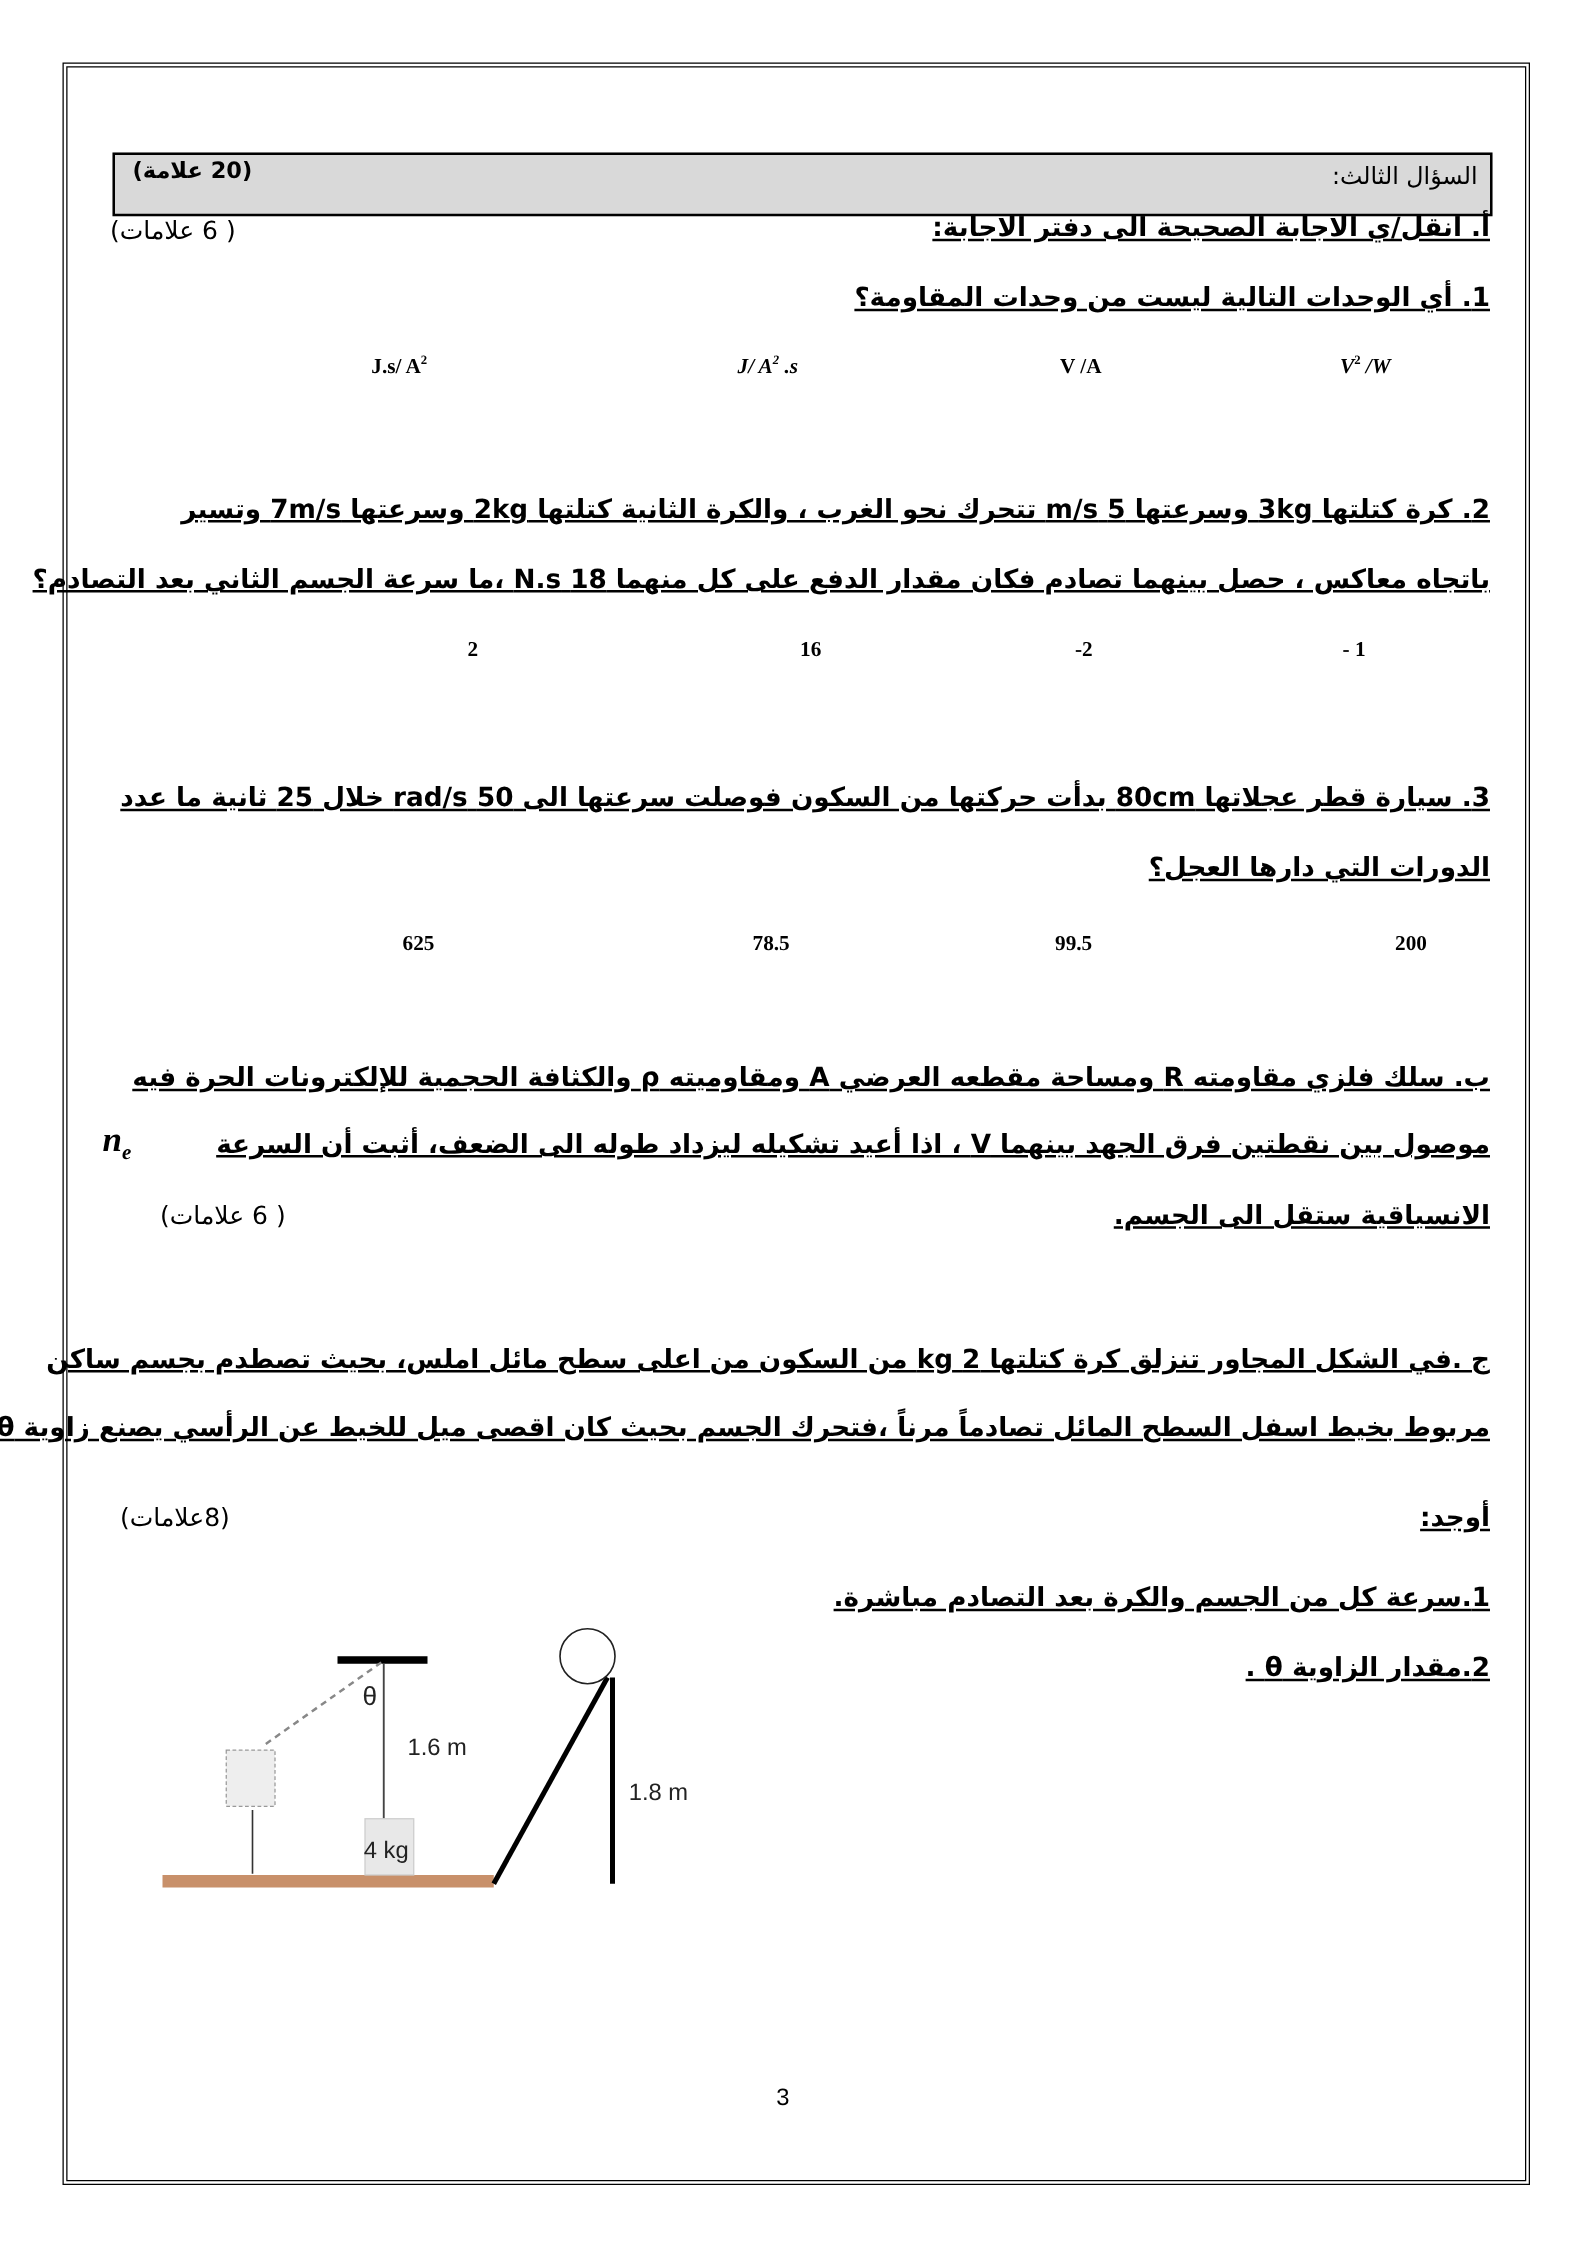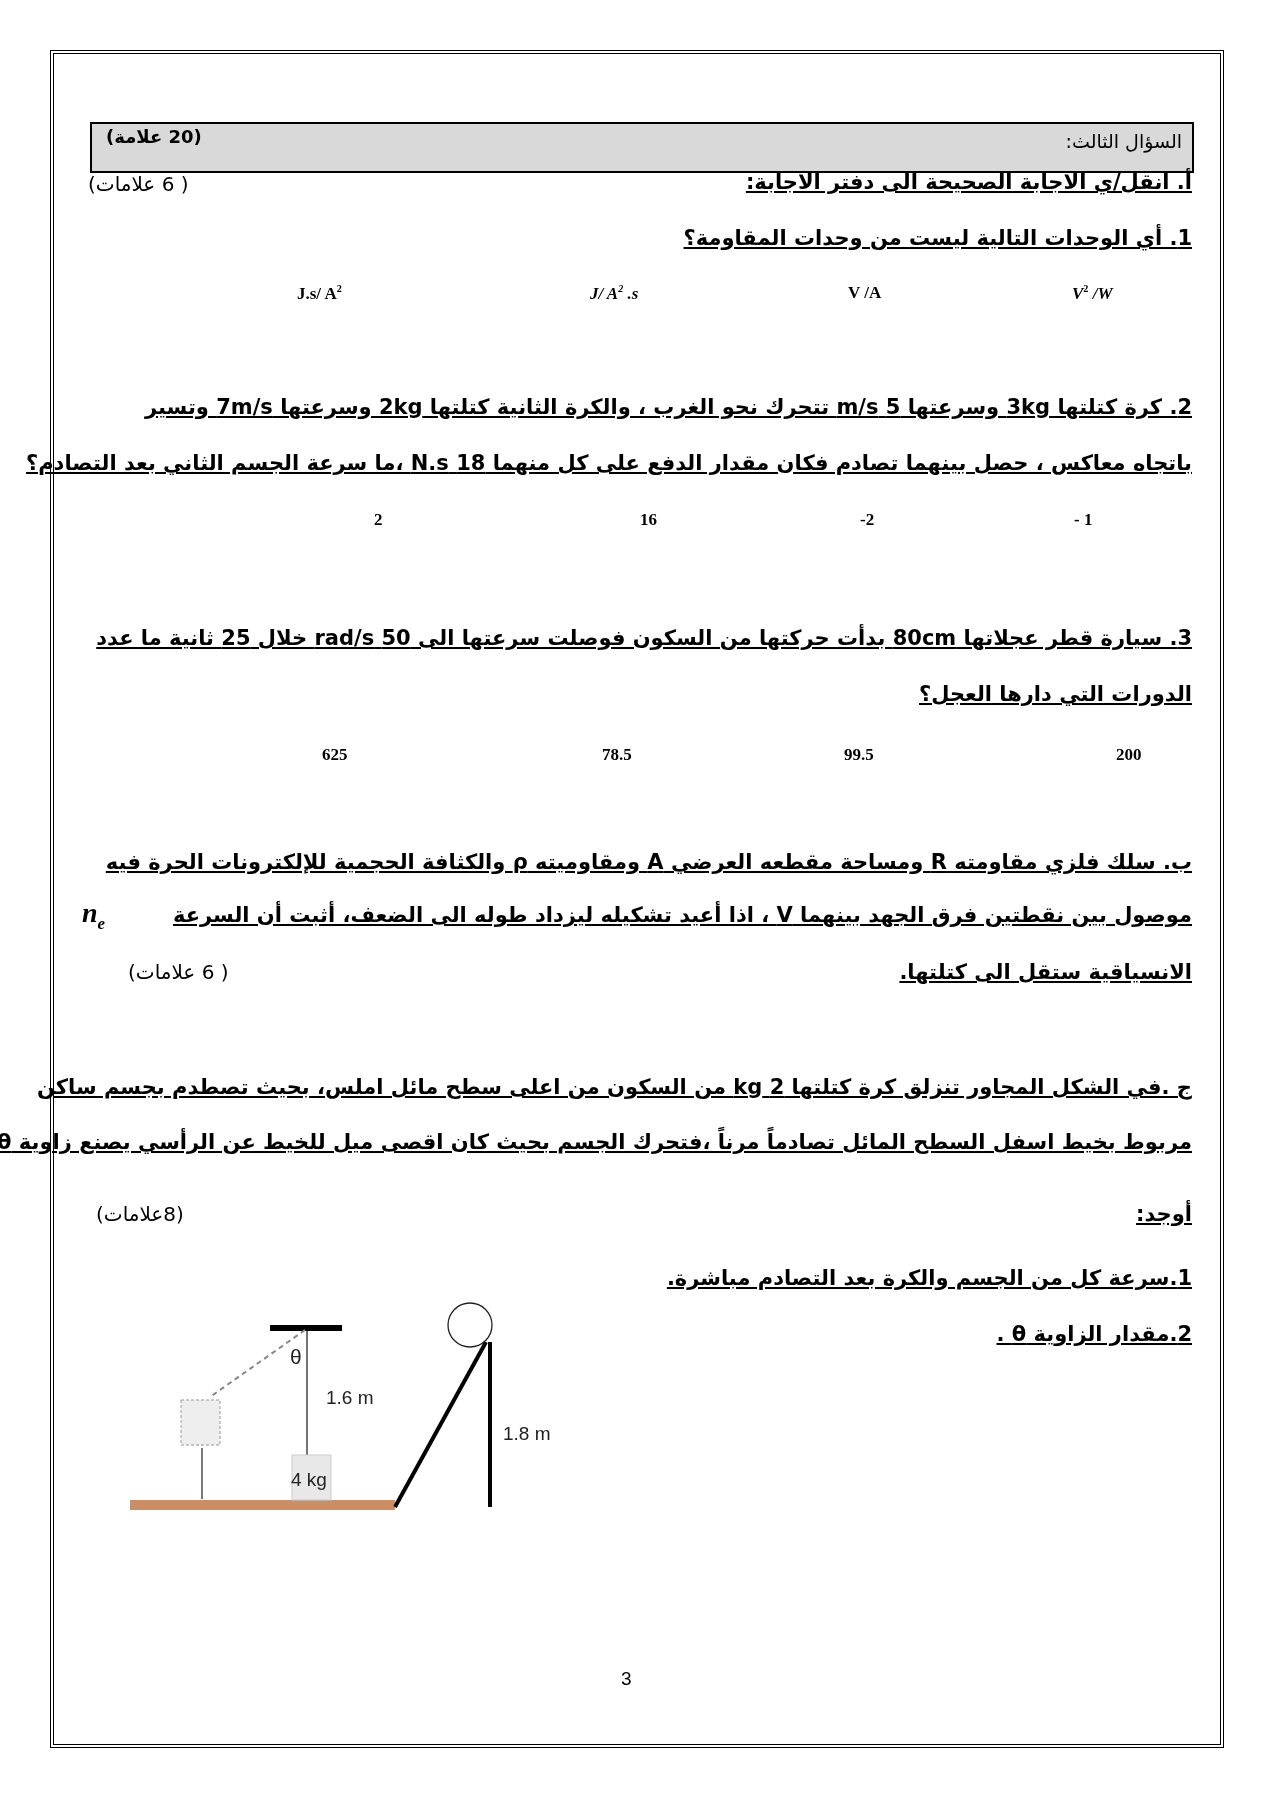--- a/index.html
+++ b/index.html
@@ -67,21 +67,21 @@
   <div class="opt" style="left:844px; top:745px;">99.5</div>
   <div class="opt" style="left:602px; top:745px;text-align:center;">78.5</div>
   <div class="opt" style="left:322px; top:745px;">625</div>
 </div>
 
 <div class="line ar" style="top:850px;">ب. سلك فلزي مقاومته R   ومساحة مقطعه العرضي A   ومقاوميته ρ والكثافة الحجمية للإلكترونات الحرة فيه</div>
 <div class="line ar" style="top:903px;">
   <span>موصول بين نقطتين فرق الجهد بينهما V ، اذا أعيد تشكيله ليزداد طوله الى الضعف، أثبت أن السرعة</span>
 </div>
 <div style="position:absolute; left:82px; top:897px; font-family:'Liberation Serif',serif; font-style:italic; font-weight:bold; font-size:28px;"><span>n</span><sub style="font-size:60%;">e</sub></div>
-<div class="line ar" style="top:960px;">الانسياقية ستقل الى كتلتها.</div>
+<div class="line ar" style="top:960px;">الانسياقية ستقل الى الجسم.</div>
 <div class="marks" style="left:128px; top:960px;">( 6 علامات)</div>
 
 <div class="line ar" style="top:1075px;">ج .في الشكل المجاور تنزلق كرة كتلتها 2 kg من السكون من اعلى سطح مائل املس، بحيث تصطدم بجسم ساكن</div>
 <div class="line ar" style="top:1130px;">مربوط بخيط اسفل السطح المائل تصادماً مرناً ،فتحرك الجسم بحيث كان اقصى ميل للخيط عن الرأسي يصنع زاوية θ</div>
 <div class="line ar" style="top:1202px;">أوجد:</div>
 <div class="marks" style="left:96px; top:1202px;">(8علامات)</div>
 <div class="line ar" style="top:1266px;">1.سرعة كل من الجسم والكرة بعد التصادم مباشرة.</div>
 <div class="line ar" style="top:1322px;">2.مقدار الزاوية θ .</div>
 
 <div class="figure">

